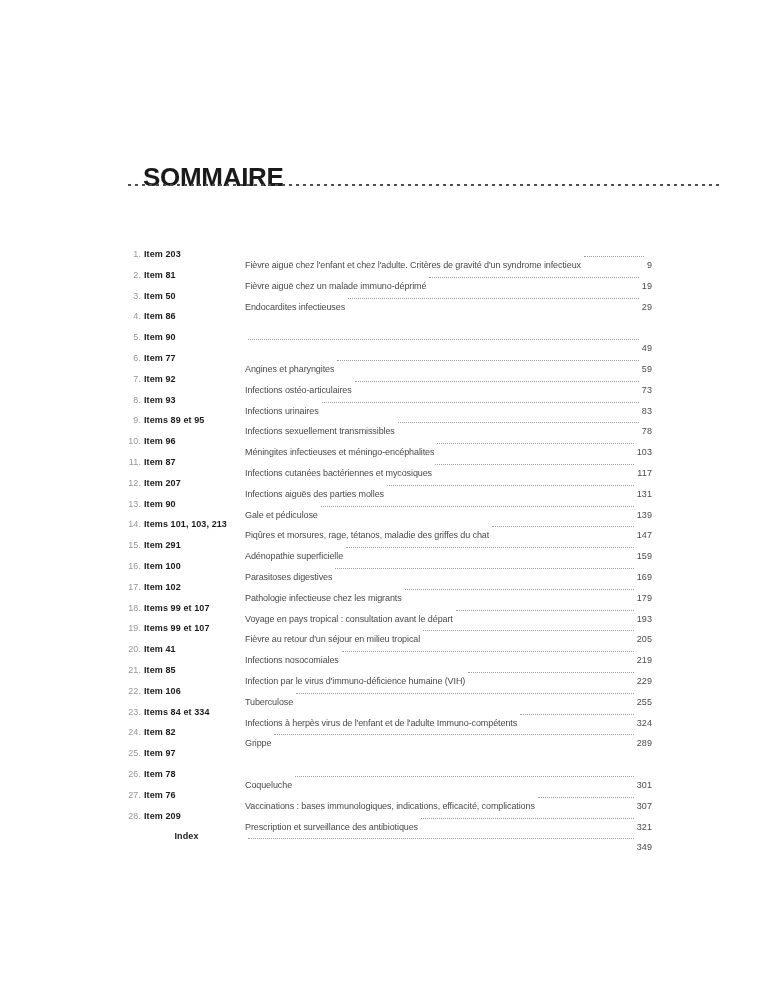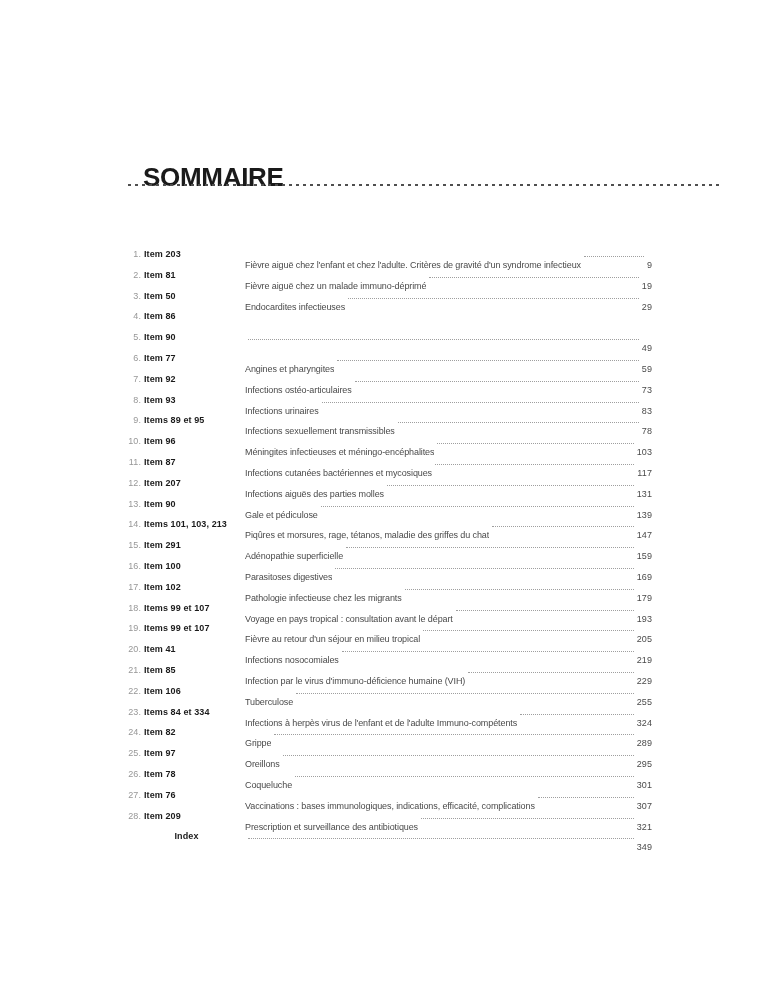--- a/index.html
+++ b/index.html
@@ -328,25 +328,20 @@
     <span class="descwrap">
       <span class="desc">Grippe</span>
       <span class="leader"></span>
       <span class="pg">289</span>
     </span>
   </div>
 
   <div class="row">
     <span class="num">25.</span>
     <span class="label">Item 97</span>
-    <span class="descwrap">
-      <span class="desc">Oreillons</span>
-      <span class="leader"></span>
-      <span class="pg">295</span>
-    </span>
   </div>
 
   <div class="row">
     <span class="num">26.</span>
     <span class="label">Item 78</span>
     <span class="descwrap">
       <span class="desc">Coqueluche</span>
       <span class="leader"></span>
       <span class="pg">301</span>
     </span>

